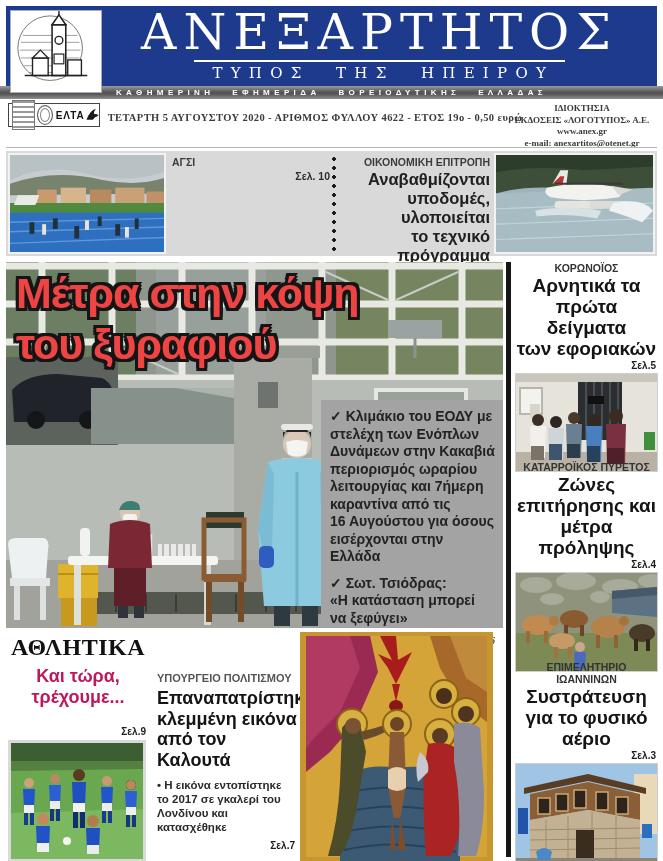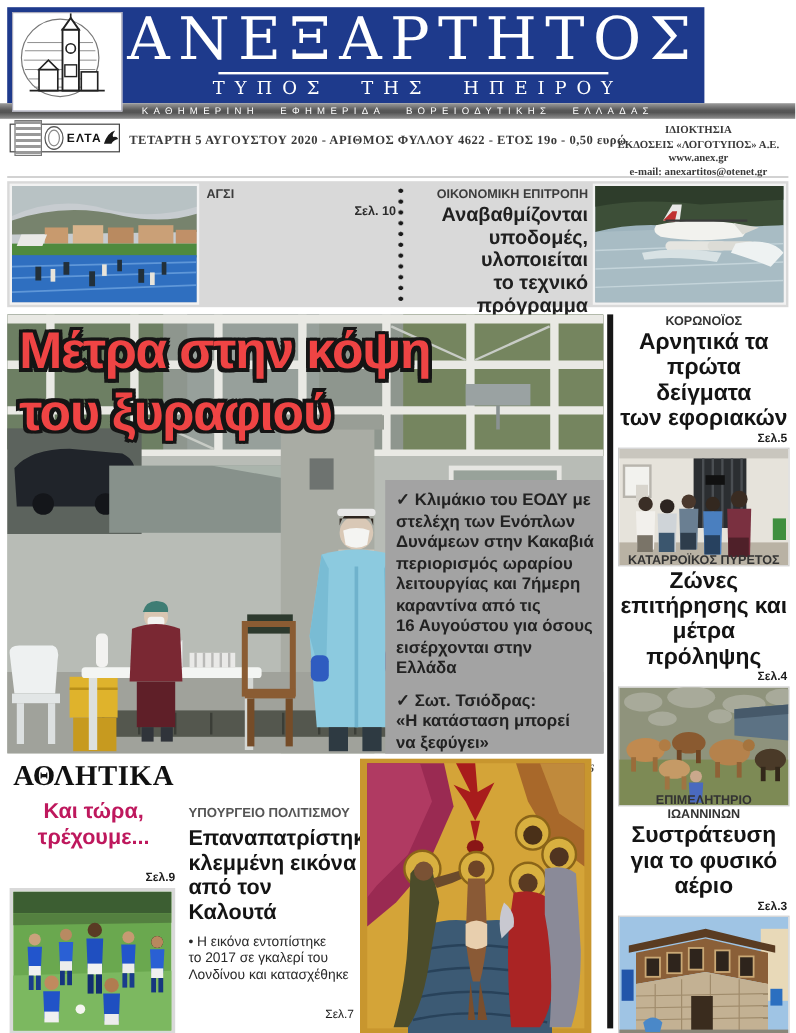--- a/index.html
+++ b/index.html
@@ -1,32 +1,32 @@
 <!DOCTYPE html>
 <html style="--masthead-blue: #1e3a8c; --top-row-bg: #d9d9d9; --divider: #161616;"><head>
 <meta charset="utf-8">
 <style>
   html,body{margin:0;padding:0;background:#fff;}
   #page{position:relative;width:663px;height:861px;background:#fff;overflow:hidden;
         font-family:"Liberation Sans",sans-serif;color:#1c1c1c;}
 
   
-  .masthead{position:absolute;left:6px;top:6px;width:581px;height:80px;
+  .masthead{position:absolute;left:6px;top:6px;width:651px;height:80px;
             background:var(--masthead-blue,#1e3a8c);}
   .logo-box{position:absolute;left:4px;top:4px;width:92px;height:83px;background:#fff;
             border:1px solid #aab;box-sizing:border-box;z-index:3;}
   .mh-text{position:absolute;left:100px;top:0;right:4px;height:80px;text-align:center;color:#fff;}
   .mh-title{font-family:"DejaVu Serif","Liberation Serif",serif;font-size:49px;line-height:52px;
             letter-spacing:7px;margin-top:1px;white-space:nowrap;}
   .mh-rule{height:2px;background:#fff;width:68%;margin:1px auto 2px auto;}
   .mh-sub{font-family:"DejaVu Serif","Liberation Serif",serif;font-size:15px;letter-spacing:.55em;
           word-spacing:.9em;margin-left:.5em;}
   .tagline-bar{position:absolute;left:0;top:86px;width:663px;height:13px;
       background:linear-gradient(180deg,#9c9c9c,#585858 45%,#545454 60%,#8f8f8f);
-      color:#fff;font-size:8px;font-weight:normal;letter-spacing:.55em;word-spacing:1.4em;
+      color:#fff;font-size:8px;font-weight:bold;letter-spacing:.55em;word-spacing:1.4em;
       text-align:center;line-height:13px;}
 
   
   .stamp{position:absolute;left:8px;top:103px;width:92px;height:24px;border:1px solid #444;
          background:#fff;display:flex;align-items:center;box-sizing:border-box;}
   .stamp-lines{width:26px;height:28px;margin:0 2px 0 3px;border:1px solid #777;
       background:repeating-linear-gradient(180deg,#999 0 2px,#fff 2px 5px);}
   .stamp-circle{width:18px;height:18px;border:1.5px solid #555;border-radius:50%;
       box-shadow:inset 0 0 0 2px #fff, inset 0 0 0 3px #888;}
   .stamp-elta{font-weight:bold;font-size:10px;letter-spacing:1px;margin-left:3px;color:#111;}
@@ -85,23 +85,23 @@
   .sports-head{font-size:18px;font-weight:bold;color:#be185d;margin-bottom:18px;}
   .sports-sum{font-family:"Liberation Serif",serif;font-size:10.5px;line-height:12.5px;
      color:#222;white-space:pre-line;}
   .sports-page{font-size:10px;font-weight:bold;text-align:right;margin:1px 2px 3px 0;}
   .sports-photo{width:138px;height:122px;border:3px solid #d9d9d9;box-sizing:border-box;}
   .sports-photo svg{display:block;width:100%;height:100%;}
 
   .culture{position:absolute;left:157px;top:672px;width:142px;}
   .cult-kicker{font-size:11px;font-weight:bold;color:#555;margin-bottom:4px;}
   .cult-head{font-size:18px;font-weight:bold;line-height:20.5px;color:#141414;white-space:pre-line;margin-bottom:8px;}
-  .cult-sum{font-size:11.5px;font-weight:normal;line-height:14px;color:#2a2a2a;white-space:pre-line;}
+  .cult-sum{font-size:11.5px;font-weight:bold;line-height:14px;color:#2a2a2a;white-space:pre-line;}
   .cult-page{position:absolute;left:157px;top:840px;width:138px;text-align:right;
-     font-size:10px;font-weight:normal;}
+     font-size:10px;font-weight:bold;}
   .icon-photo{position:absolute;left:300px;top:632px;width:193px;height:229px;}
   .icon-photo svg{display:block;width:100%;height:100%;}
 </style>
 </head>
 <body>
 
 <div id="page">
 
   <div class="masthead">
     <div class="logo-box">

